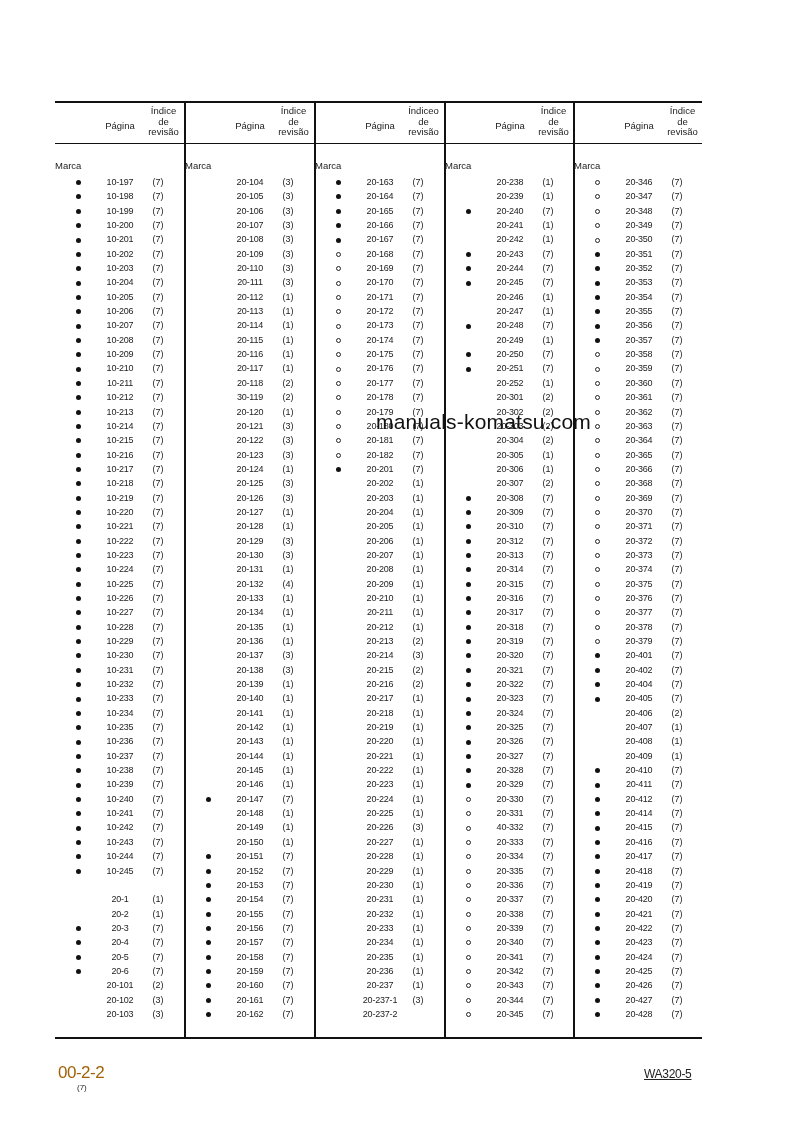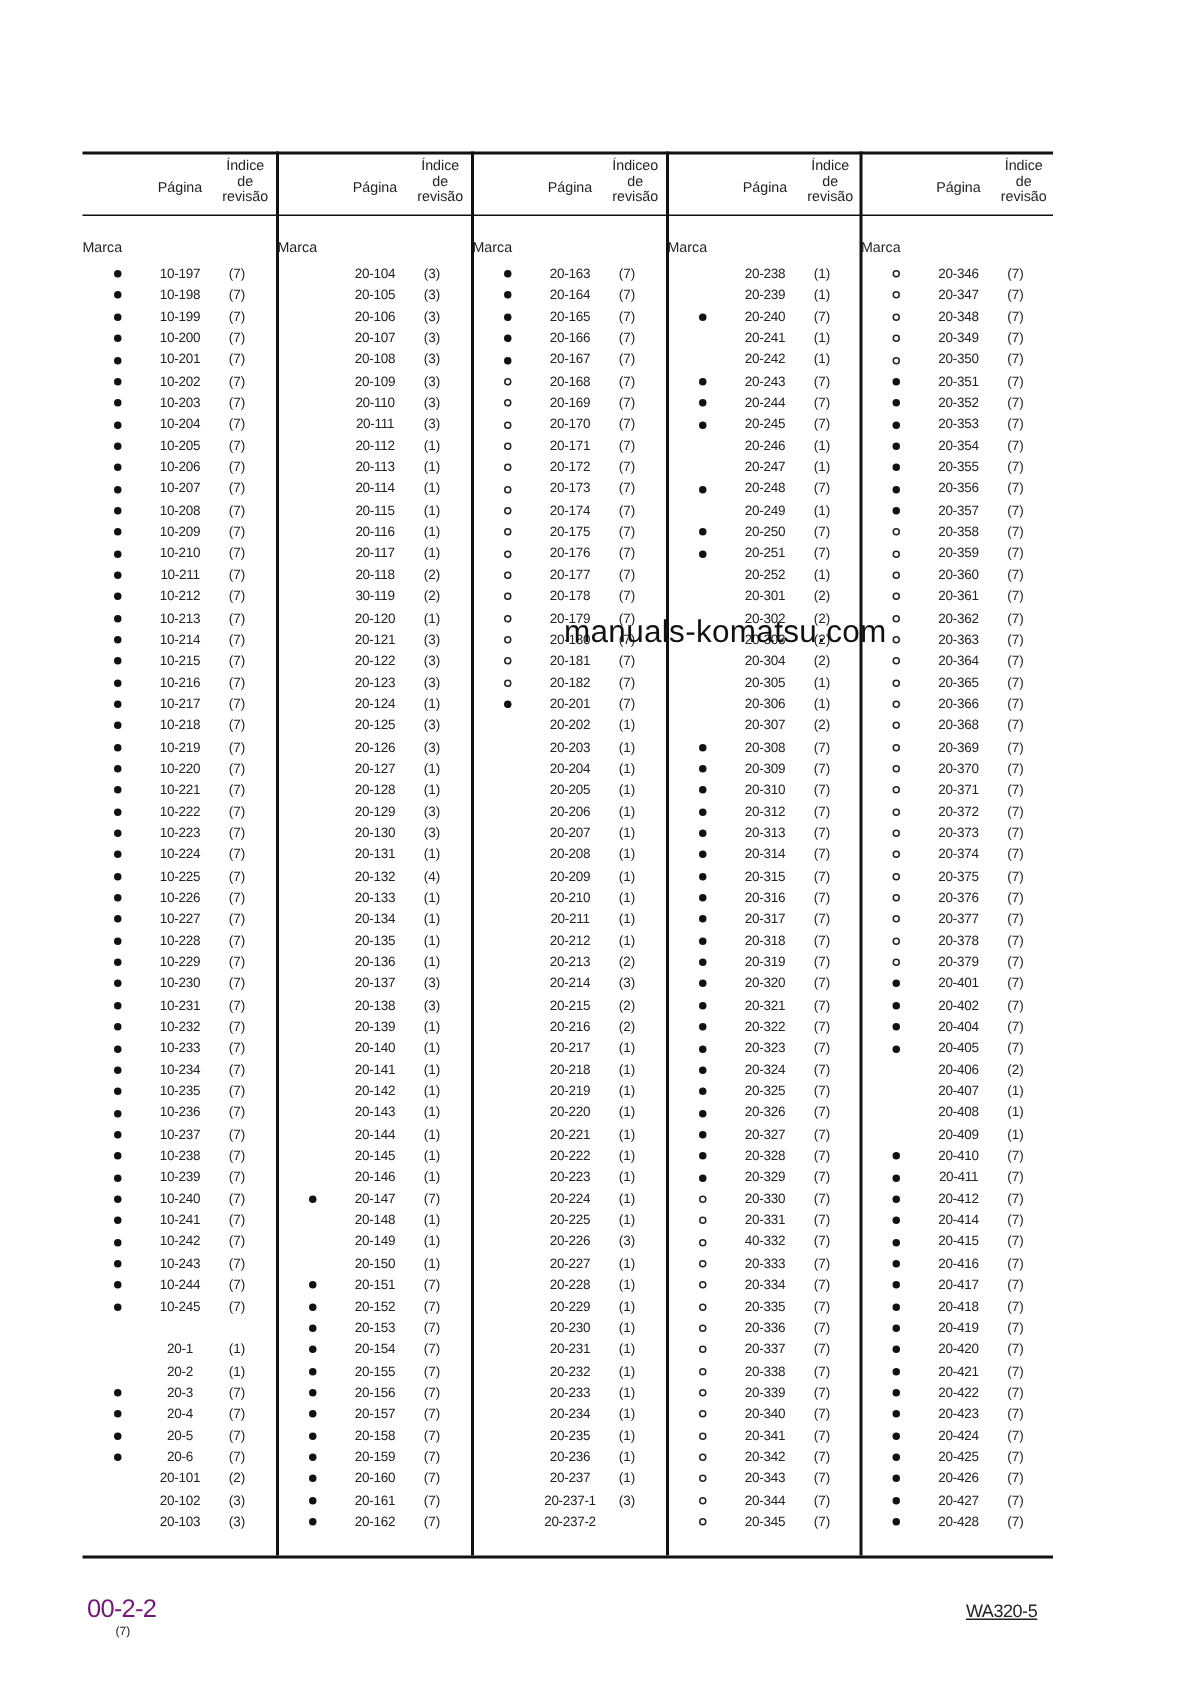--- a/index.html
+++ b/index.html
@@ -15,21 +15,21 @@
   .head .h-marca { position: absolute; left: 0; width: 44px; text-align: left; top: 14px; margin-top: 40px; }
   .head .h-pagina { position: absolute; left: 40px; width: 50px; text-align: center; top: 14px; }
   .head .h-indice { position: absolute; left: 88px; width: 41px; text-align: center; top: 0; line-height: 10.5px; }
   .rows { position: absolute; top: 46px; left: 0; width: 129px; margin-top: 28px; }
   .row { height: 14.35px; position: relative; font-size: 9px; line-height: 14.35px; color: #222; }
   .row .m { position: absolute; left: 14px; width: 18px; text-align: center; }
   .row .p { position: absolute; left: 40px; width: 50px; text-align: center; letter-spacing: -0.2px; }
   .row .r { position: absolute; left: 92px; width: 22px; text-align: center; }
   .dot-filled { display: inline-block; width: 5px; height: 5px; border-radius: 50%; background: #111; vertical-align: middle; }
   .dot-hollow { display: inline-block; width: 5px; height: 5px; border-radius: 50%; border: 1px solid #222; box-sizing: border-box; vertical-align: middle; }
-  .footer-page { position: absolute; left: 58px; top: 1063px; font-size: 17px; color: #701a75; letter-spacing: -0.5px; }
+  .footer-page { position: absolute; left: 58px; top: 1063px; font-size: 17px; color: #a16207; letter-spacing: -0.5px; }
   .footer-rev { position: absolute; left: 77px; top: 1083px; font-size: 8px; color: #222; }
   .footer-model { position: absolute; left: 644px; top: 1067px; font-size: 12px; color: #222; letter-spacing: -0.3px; text-decoration: underline; }
   .watermark { position: absolute; left: 376px; top: 410px; font-size: 21px; color: #111; letter-spacing: 0.2px; }
 </style>
 </head>
 <body>
 
 <div class="table-wrap">
   <div class="rule-top"></div>
   <div class="rule-head"></div>

